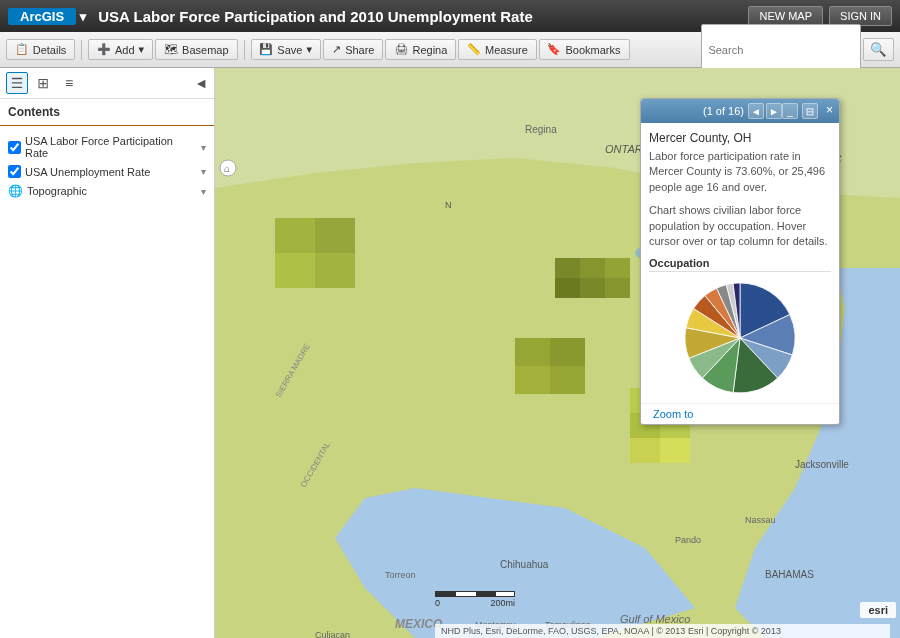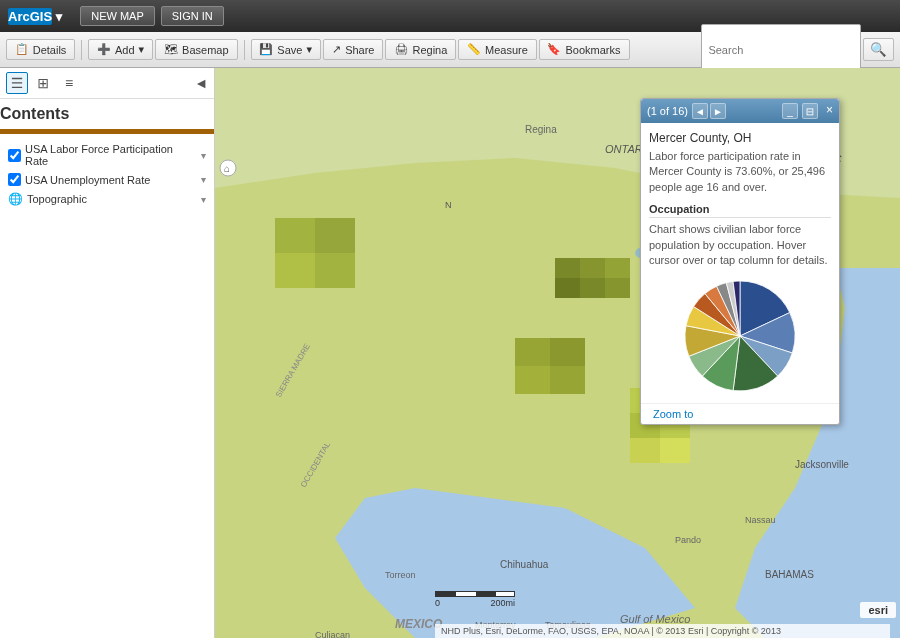--- a/index.html
+++ b/index.html
@@ -1,55 +1,55 @@
 <!DOCTYPE html>
 <html><head>
   <meta charset="utf-8">
   <style>
     * { margin: 0; padding: 0; box-sizing: border-box; }
     body { width: 900px; height: 638px; overflow: hidden; font-family: Arial, sans-serif; font-size: 12px; background: #d4d0c8; }
 
     
     #header { display: flex; align-items: center; background: linear-gradient(to bottom, #4a4a4a, #2a2a2a); height: 32px; padding: 0 8px; }
     #arcgis-logo { color: #fff; font-size: 13px; font-weight: bold; margin-right: 12px; cursor: pointer; }
-    #arcgis-logo span { background: #0079c1; padding: 1px 0; border-radius: 2px; }
+    #arcgis-logo span { background: #0079c1; padding: 1px 12px; border-radius: 2px; }
     #page-title { color: #fff; font-size: 15px; font-weight: bold; flex: 1; }
     #new-map-btn, #sign-in-btn { background: linear-gradient(to bottom, #6a6a6a, #4a4a4a); color: #fff; border: 1px solid #888; padding: 3px 10px; font-size: 11px; cursor: pointer; border-radius: 2px; margin-left: 6px; }
 
     
     #toolbar { display: flex; align-items: center; background: linear-gradient(to bottom, #f5f5f5, #e0e0e0); height: 36px; padding: 0 6px; border-bottom: 1px solid #aaa; gap: 2px; }
     .toolbar-btn { display: flex; align-items: center; gap: 4px; background: linear-gradient(to bottom, #f9f9f9, #e8e8e8); border: 1px solid #bbb; padding: 3px 8px; font-size: 11px; cursor: pointer; border-radius: 2px; color: #333; white-space: nowrap; }
     .toolbar-sep { width: 1px; height: 20px; background: #bbb; margin: 0 4px; }
     #toolbar-search { margin-left: auto; border: 1px solid #aaa; padding: 19px 6px; width: 160px; font-size: 11px; border-radius: 2px; }
 
     
     #main { display: flex; width: 900px; height: 570px; position: relative; }
 
     
     #sidebar { width: 215px; min-width: 215px; background: #fff; border-right: 1px solid #ccc; display: flex; flex-direction: column; overflow: hidden; }
     #sidebar-tabs { display: flex; align-items: center; padding: 4px 6px; border-bottom: 1px solid #ddd; gap: 4px; }
     .sidebar-tab-icon { width: 22px; height: 22px; display: flex; align-items: center; justify-content: center; cursor: pointer; border: 1px solid transparent; border-radius: 2px; font-size: 14px; color: #555; }
     .sidebar-tab-icon.active { background: #e8f4fc; border-color: #0079c1; }
     #sidebar-collapse { margin-left: auto; cursor: pointer; color: #555; font-size: 14px; }
-    #contents-label { padding: 6px 0; font-weight: bold; font-size: 16px; color: #333; border-bottom: 5px solid #a16207; }
+    #contents-label { padding: 6px 8px; font-weight: bold; font-size: 12px; color: #333; border-bottom: 1px solid #a16207; }
     #layer-list { padding: 6px 4px; flex: 1; overflow-y: auto; }
     .layer-item { display: flex; align-items: center; padding: 3px 4px; font-size: 11px; color: #333; }
     .layer-checkbox { margin-right: 4px; cursor: pointer; }
     .layer-name { flex: 1; }
     .layer-options { color: #888; cursor: pointer; font-size: 10px; margin-left: 2px; }
 
     
     #map-container { flex: 1; position: relative; overflow: hidden; background: #b8c9a0; }
 
     
     #map-bg { position: absolute; top: 0; left: 0; right: 0; bottom: 0; }
 
     
     #popup { position: absolute; top: 30px; right: 60px; width: 200px; background: #fff; border: 1px solid #aaa; border-radius: 3px; box-shadow: 2px 2px 6px rgba(0,0,0,0.3); z-index: 100; font-size: 11px; }
-    #popup-header { background: linear-gradient(to bottom, #6d9ec4, #4a7fa8); color: #fff; padding: 4px 6px; display: flex; align-items: center; justify-content: space-between; border-radius: 3px 3px 0 0; font-size: 11px; }
+    #popup-header { background: linear-gradient(to bottom, #6d9ec4, #4a7fa8); color: #fff; padding: 4px 6px; display: flex; align-items: center; justify-content: flex-end; border-radius: 3px 3px 0 0; font-size: 11px; }
     #popup-nav { display: flex; align-items: center; gap: 4px; }
     #popup-nav-btns { display: flex; gap: 2px; }
     .popup-nav-btn { background: rgba(255,255,255,0.2); border: 1px solid rgba(255,255,255,0.4); color: #fff; width: 16px; height: 16px; display: flex; align-items: center; justify-content: center; cursor: pointer; font-size: 10px; border-radius: 2px; }
     #popup-close { cursor: pointer; font-size: 12px; color: #fff; margin-left: 4px; }
     #popup-body { padding: 8px; max-height: 280px; overflow-y: auto; }
     #popup-title { font-weight: normal; font-size: 12px; margin-bottom: 4px; color: #333; }
     #popup-desc { color: #555; font-size: 11px; line-height: 1.4; margin-bottom: 8px; }
     #popup-section-title { font-weight: bold; font-size: 11px; margin-bottom: 4px; color: #333; border-bottom: 1px solid #ddd; padding-bottom: 2px; }
     #popup-chart-desc { color: #555; font-size: 11px; line-height: 1.4; margin-bottom: 8px; }
     #pie-chart-container { display: flex; justify-content: center; margin: 6px 0; }
@@ -63,20 +63,21 @@
     #attribution { position: absolute; bottom: 0; right: 10px; left: 220px; background: rgba(255,255,255,0.8); padding: 2px 6px; font-size: 9px; color: #555; display: flex; justify-content: space-between; align-items: center; z-index: 50; }
     #esri-logo { position: absolute; bottom: 2px; right: 4px; font-size: 10px; font-weight: bold; color: #333; z-index: 51; }
   </style>
 </head>
 <body>
 
 <div id="header">
   <div id="arcgis-logo">
     <span>ArcGIS</span> ▾
   </div>
+  <div id="page-title">USA Labor Force Participation and 2010 Unemployment Rate</div>
   <button id="new-map-btn">NEW MAP</button>
   <button id="sign-in-btn">SIGN IN</button>
 </div>
 
 <div id="toolbar">
   <button class="toolbar-btn">
     <span>📋</span>
     <span>Details</span>
   </button>
   <div class="toolbar-sep"></div>
@@ -245,22 +246,22 @@
         </div>
         <div style="display:flex;gap:4px;">
           <div class="popup-nav-btn">_</div>
           <div class="popup-nav-btn">⊟</div>
           <div id="popup-close">×</div>
         </div>
       </div>
       <div id="popup-body">
         <div id="popup-title">Mercer County, OH</div>
         <div id="popup-desc">Labor force participation rate in Mercer County is 73.60%, or 25,496 people age 16 and over.</div>
+        <div id="popup-chart-desc">Chart shows civilian labor force population by occupation. Hover cursor over or tap column for details.</div>
         <div id="popup-section-title">Occupation</div>
-        <div id="popup-chart-desc">Chart shows civilian labor force population by occupation. Hover cursor over or tap column for details.</div>
 
         <div id="pie-chart-container">
           <svg width="120" height="120" viewBox="0 0 120 120">
 
           <path d="M 60 60 L 60 5 A 55 55 0 0 1 109.76548788563107 36.58213896392101 Z" fill="#2b4f8e" stroke="#fff" stroke-width="0.8"></path>
               <path d="M 60 60 L 109.76548788563107 36.58213896392101 A 55 55 0 0 1 112.30810839623345 76.99593469062211 Z" fill="#5b7fb5" stroke="#fff" stroke-width="0.8"></path>
               <path d="M 60 60 L 112.30810839623345 76.99593469062211 A 55 55 0 0 1 97.65009082607787 100.09327450817764 Z" fill="#7b9fc5" stroke="#fff" stroke-width="0.8"></path>
               <path d="M 60 60 L 97.65009082607787 100.09327450817764 A 55 55 0 0 1 53.10667215396326 114.56630857229628 Z" fill="#3a6b3a" stroke="#fff" stroke-width="0.8"></path>
               <path d="M 60 60 L 53.10667215396326 114.56630857229628 A 55 55 0 0 1 22.34990917392212 100.09327450817763 Z" fill="#5a9a5a" stroke="#fff" stroke-width="0.8"></path>
               <path d="M 60 60 L 22.34990917392212 100.09327450817763 A 55 55 0 0 1 8.862293276146168 80.24685039765728 Z" fill="#8aba8a" stroke="#fff" stroke-width="0.8"></path>

